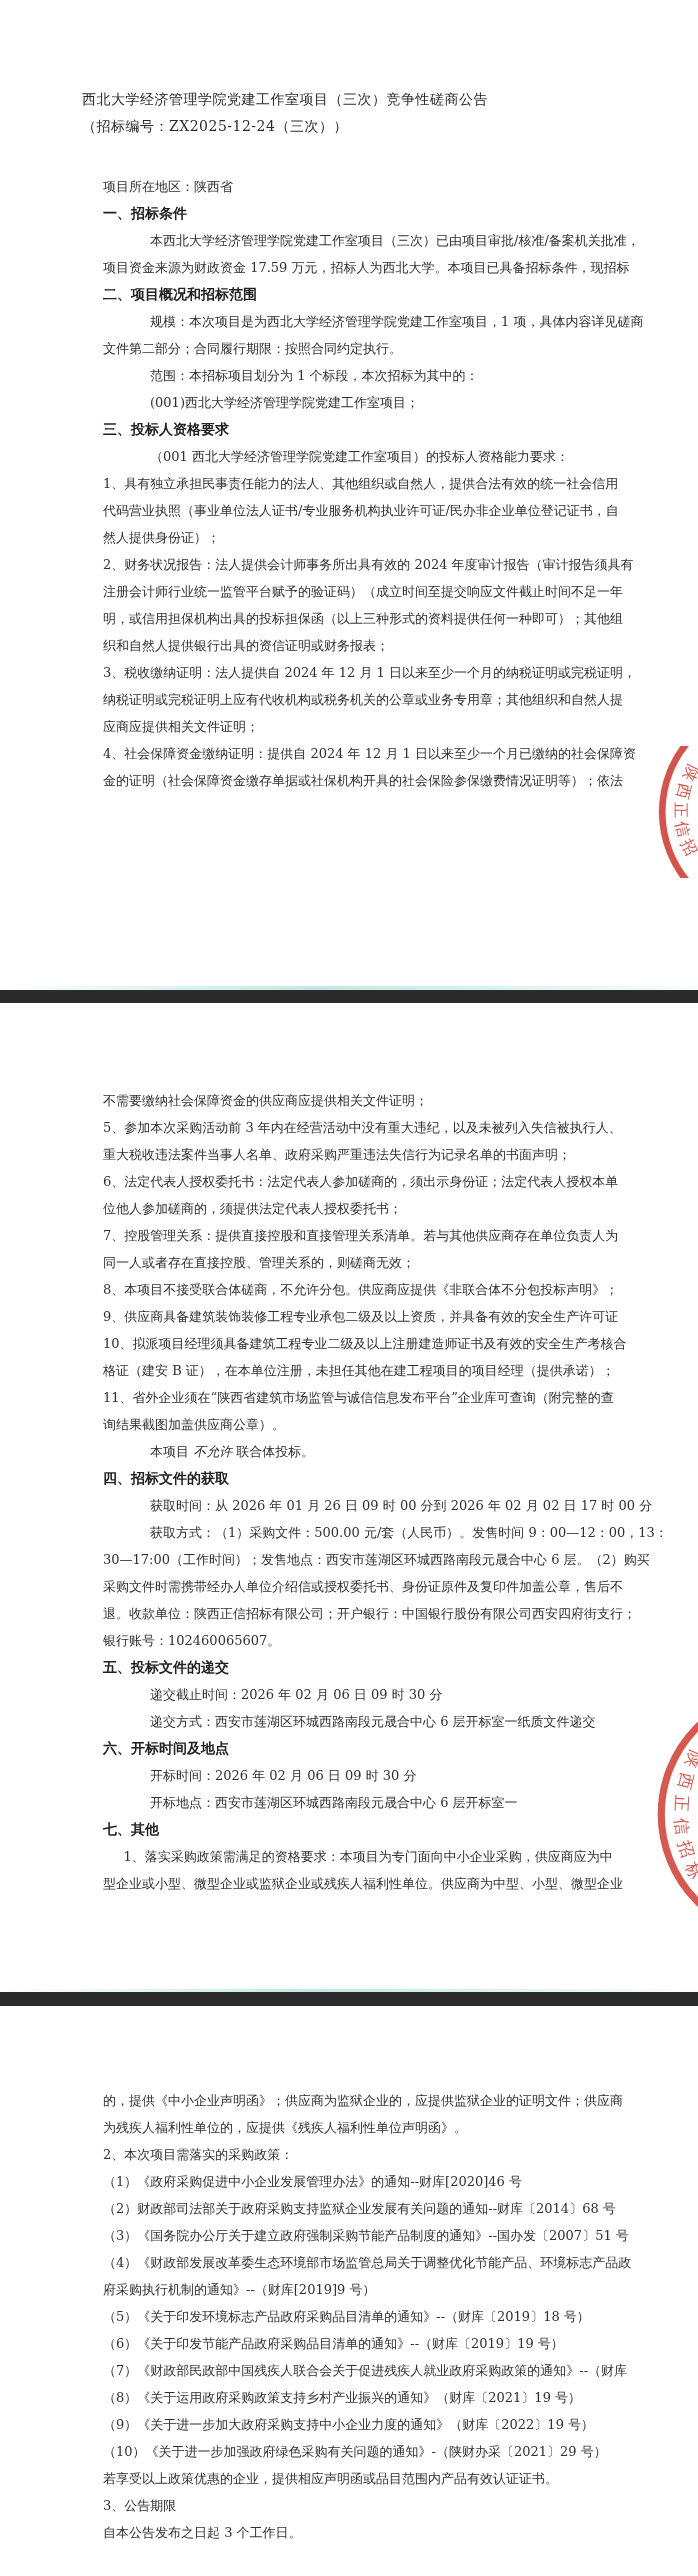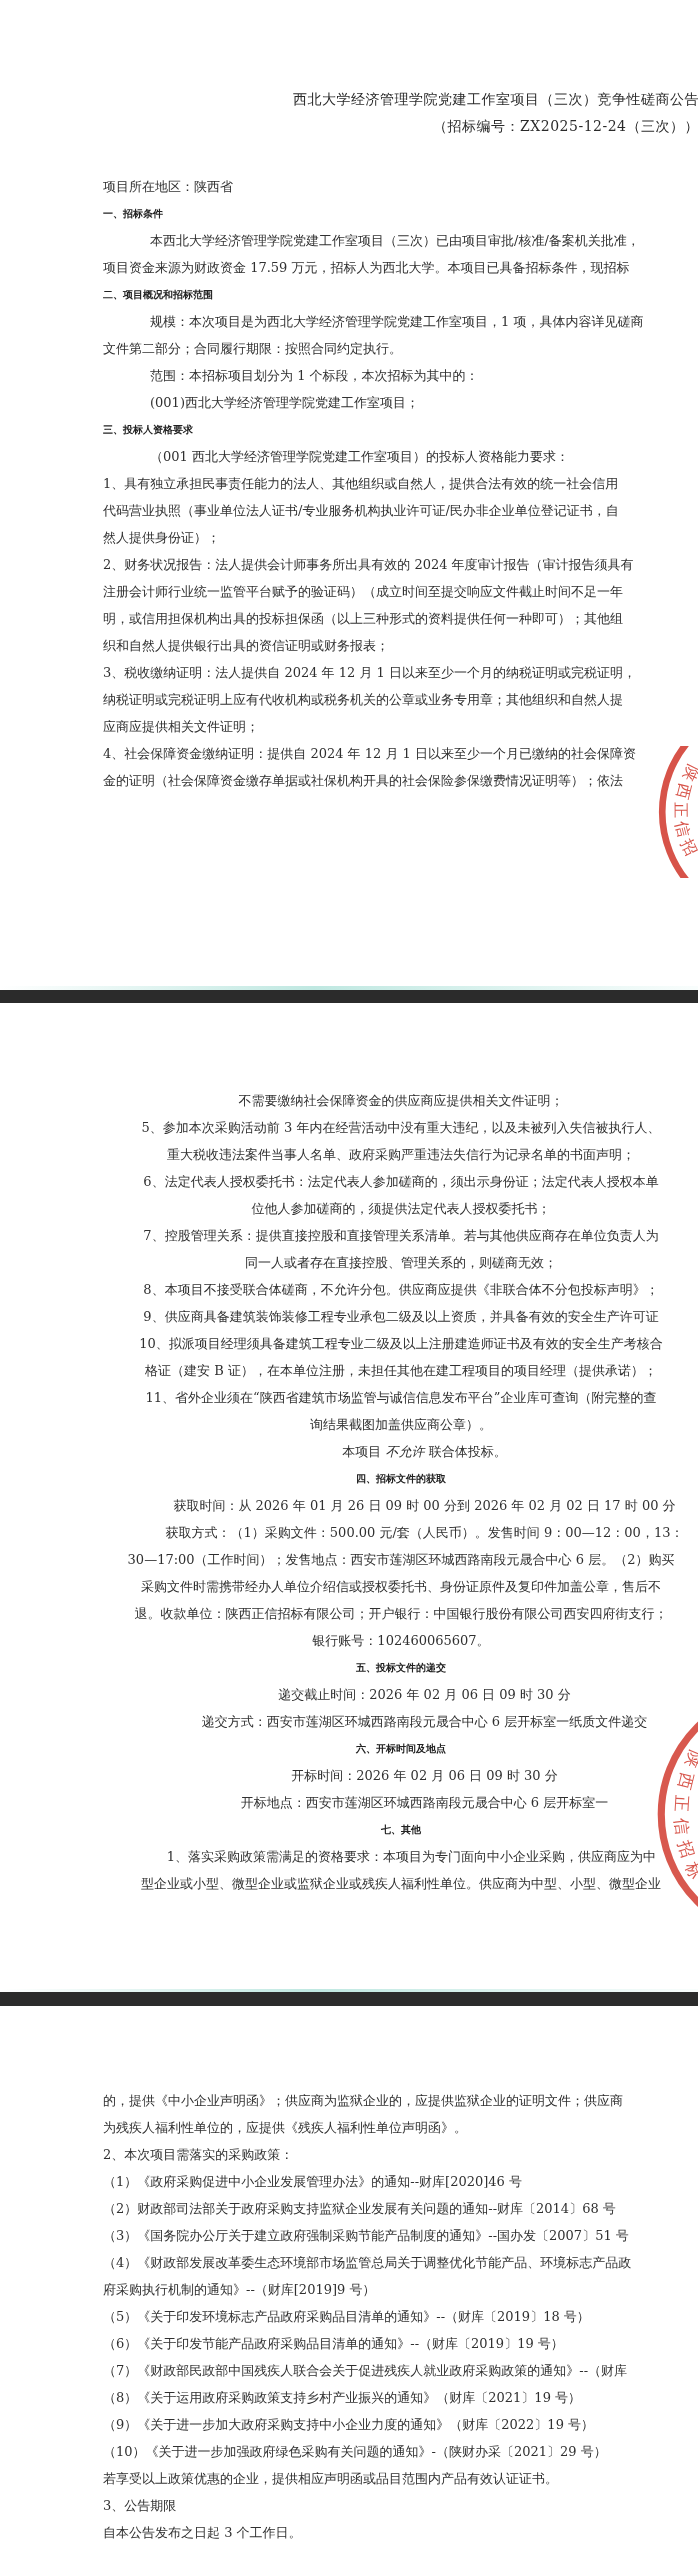--- a/index.html
+++ b/index.html
@@ -1,28 +1,28 @@
 <!DOCTYPE html>
 <html style="font-size:8.2px"><head>
 <meta charset="utf-8">
 <style>
   html,body{margin:0;padding:0;background:#ffffff;}
   body{width:699px;overflow-x:hidden;font-family:"DejaVu Serif","Liberation Serif",serif;color:#2e2e2e;}
   #doc{position:relative;width:699px;}
   .page{position:relative;width:699px;box-sizing:border-box;padding-left:103px;background:#fff;}
   #p1{height:990px;padding-top:86px;}
-  #p2{height:989px;padding-top:84px;text-align:center;}
+  #p2{height:989px;padding-top:84px;}
   #p3{height:991px;padding-top:81px;}
   .pagebreak{height:13.4px;background:#2b2b2b;position:relative;}
   .pagebreak::before{content:"";position:absolute;top:-3.6px;left:0;right:0;height:3.6px;
      background:linear-gradient(90deg,rgba(198,236,228,0) 0%,rgba(170,224,215,.75) 45%,rgba(214,243,238,.15) 100%);}
-  .title{height:27px;line-height:27px;text-align:right;font-size:14px;letter-spacing:0.5px;color:#2a2a2a;margin-left:-103px;padding-left:82px;}
+  .title{height:27px;line-height:27px;text-align:left;font-size:14px;letter-spacing:0.5px;color:#2a2a2a;margin-left:-103px;padding-left:82px;}
   .tsp{height:33px;}
   .line{height:27px;line-height:27px;font-size:13px;white-space:nowrap;color:#303030;}
-  .h{font-weight:700;font-size:10px;font-family:"DejaVu Sans","Liberation Sans",sans-serif;color:#222;}
+  .h{font-weight:700;font-size:14px;font-family:"DejaVu Sans","Liberation Sans",sans-serif;color:#222;}
   .ind{padding-left:47px;}
   .ind2{padding-left:20.6px;}
   .em{font-style:italic;}
   .sealbox{position:absolute;pointer-events:none;}
   svg text{font-family:"DejaVu Serif","Liberation Serif",serif;}
 </style>
 </head>
 <body>
 
 <div id="doc">

